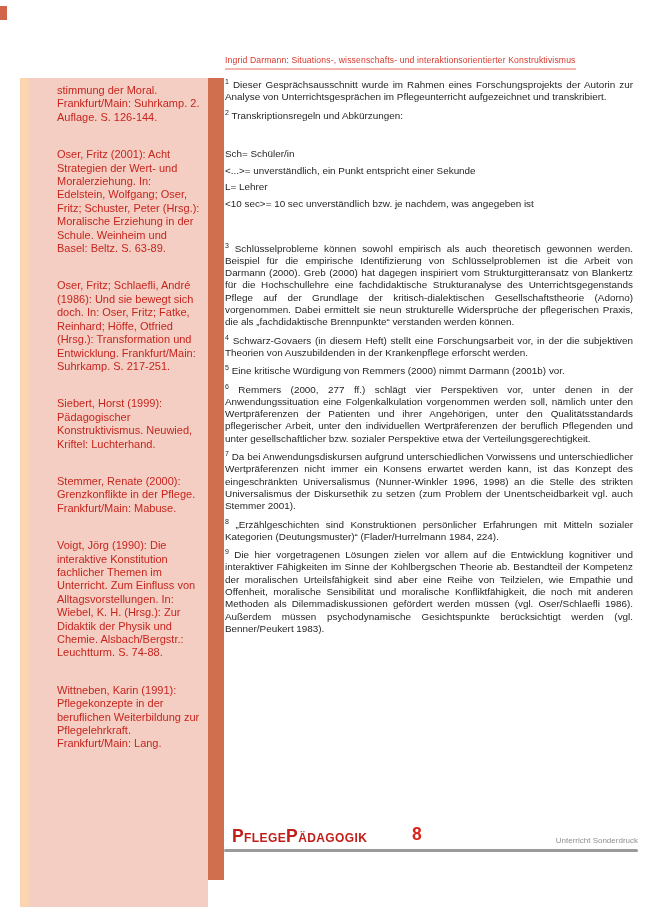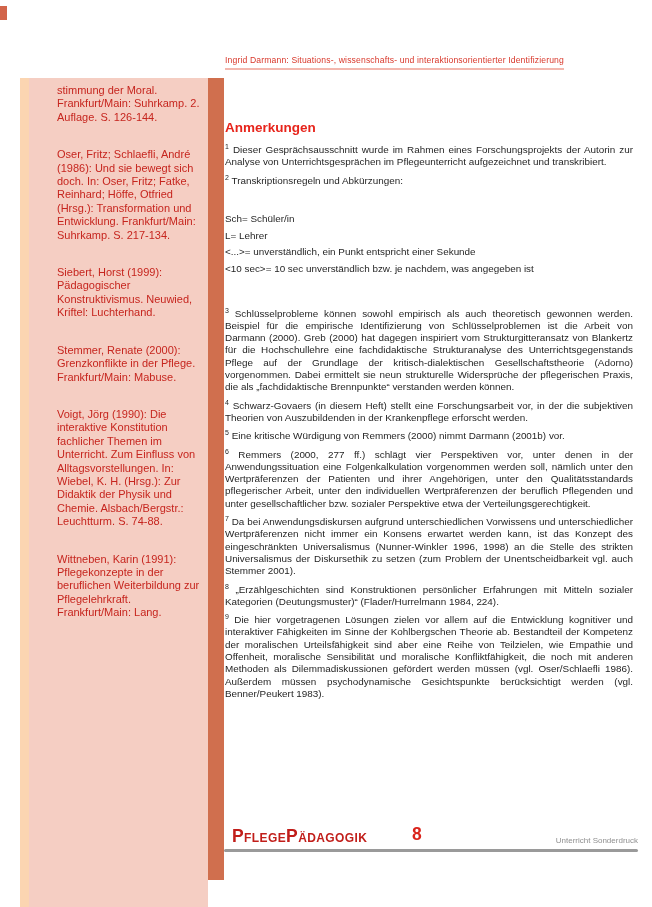--- a/index.html
+++ b/index.html
@@ -46,42 +46,42 @@
 </style>
 </head>
 <body>
 
 <div class="page">
 
   <div class="corner-mark"></div>
 
   <div class="sidebar">
     <p class="ref">stimmung der Moral. Frankfurt/Main: Suhrkamp. 2. Auflage. S. 126-144.</p>
-    <p class="ref">Oser, Fritz; Schlaefli, André (1986): Und sie bewegt sich doch. In: Oser, Fritz; Fatke, Reinhard; Höffe, Otfried (Hrsg.): Transformation und Entwicklung. Frankfurt/Main: Suhrkamp. S. 217-134.</p>
+    <p class="ref">Oser, Fritz (2001): Acht Strategien der Wert- und Moralerziehung. In: Edelstein, Wolfgang; Oser, Fritz; Schuster, Peter (Hrsg.): Moralische Erziehung in der Schule. Weinheim und Basel: Beltz. S. 63-89.</p>
+    <p class="ref">Oser, Fritz; Schlaefli, André (1986): Und sie bewegt sich doch. In: Oser, Fritz; Fatke, Reinhard; Höffe, Otfried (Hrsg.): Transformation und Entwicklung. Frankfurt/Main: Suhrkamp. S. 217-251.</p>
     <p class="ref">Siebert, Horst (1999): Pädagogischer Konstruktivismus. Neuwied, Kriftel: Luchterhand.</p>
     <p class="ref">Stemmer, Renate (2000): Grenzkonflikte in der Pflege. Frankfurt/Main: Mabuse.</p>
     <p class="ref">Voigt, Jörg (1990): Die interaktive Konstitution fachlicher Themen im Unterricht. Zum Einfluss von Alltagsvorstellungen. In: Wiebel, K. H. (Hrsg.): Zur Didaktik der Physik und Chemie. Alsbach/Bergstr.: Leuchtturm. S. 74-88.</p>
     <p class="ref">Wittneben, Karin (1991): Pflegekonzepte in der beruflichen Weiterbildung zur Pflegelehrkraft. Frankfurt/Main: Lang.</p>
   </div>
 
   <div class="accent-strip"></div>
 
   <div class="main">
-    <div class="running-title">Ingrid Darmann: Situations-, wissenschafts- und interaktionsorientierter Identifizierung</div>
+    <div class="running-title">Ingrid Darmann: Situations-, wissenschafts- und interaktionsorientierter Konstruktivismus</div>
 
 
-    <h2 class="notes-heading">Anmerkungen</h2>
 
     <p class="fn"><sup>1</sup> <span>Dieser Gesprächsausschnitt wurde im Rahmen eines Forschungsprojekts der Autorin zur Analyse von Unterrichtsgesprächen im Pflegeunterricht aufgezeichnet und transkribiert.</span></p>
     <p class="fn"><sup>2</sup> <span>Transkriptionsregeln und Abkürzungen:</span></p>
 
     <div class="abbr">
       <p class="abbr-line">Sch= Schüler/in</p>
+      <p class="abbr-line">&lt;...&gt;= unverständlich, ein Punkt entspricht einer Sekunde</p>
       <p class="abbr-line">L= Lehrer</p>
-      <p class="abbr-line">&lt;...&gt;= unverständlich, ein Punkt entspricht einer Sekunde</p>
       <p class="abbr-line">&lt;10 sec&gt;= 10 sec unverständlich bzw. je nachdem, was angegeben ist</p>
     </div>
 
     <p class="fn"><sup>3</sup> <span>Schlüsselprobleme können sowohl empirisch als auch theoretisch gewonnen werden. Beispiel für die empirische Identifizierung von Schlüsselproblemen ist die Arbeit von Darmann (2000). Greb (2000) hat dagegen inspiriert vom Strukturgitteransatz von Blankertz für die Hochschullehre eine fachdidaktische Strukturanalyse des Unterrichtsgegenstands Pflege auf der Grundlage der kritisch-dialektischen Gesellschaftstheorie (Adorno) vorgenommen. Dabei ermittelt sie neun strukturelle Widersprüche der pflegerischen Praxis, die als „fachdidaktische Brennpunkte“ verstanden werden können.</span></p>
     <p class="fn"><sup>4</sup> <span>Schwarz-Govaers (in diesem Heft) stellt eine Forschungsarbeit vor, in der die subjektiven Theorien von Auszubildenden in der Krankenpflege erforscht werden.</span></p>
     <p class="fn"><sup>5</sup> <span>Eine kritische Würdigung von Remmers (2000) nimmt Darmann (2001b) vor.</span></p>
     <p class="fn"><sup>6</sup> <span>Remmers (2000, 277 ff.) schlägt vier Perspektiven vor, unter denen in der Anwendungssituation eine Folgenkalkulation vorgenommen werden soll, nämlich unter den Wertpräferenzen der Patienten und ihrer Angehörigen, unter den Qualitätsstandards pflegerischer Arbeit, unter den individuellen Wertpräferenzen der beruflich Pflegenden und unter gesellschaftlicher bzw. sozialer Perspektive etwa der Verteilungsgerechtigkeit.</span></p>
     <p class="fn"><sup>7</sup> <span>Da bei Anwendungsdiskursen aufgrund unterschiedlichen Vorwissens und unterschiedlicher Wertpräferenzen nicht immer ein Konsens erwartet werden kann, ist das Konzept des eingeschränkten Universalismus (Nunner-Winkler 1996, 1998) an die Stelle des strikten Universalismus der Diskursethik zu setzen (zum Problem der Unentscheidbarkeit vgl. auch Stemmer 2001).</span></p>
     <p class="fn"><sup>8</sup> <span>„Erzählgeschichten sind Konstruktionen persönlicher Erfahrungen mit Mitteln sozialer Kategorien (Deutungsmuster)“ (Flader/Hurrelmann 1984, 224).</span></p>
     <p class="fn"><sup>9</sup> <span>Die hier vorgetragenen Lösungen zielen vor allem auf die Entwicklung kognitiver und interaktiver Fähigkeiten im Sinne der Kohlbergschen Theorie ab. Bestandteil der Kompetenz der moralischen Urteilsfähigkeit sind aber eine Reihe von Teilzielen, wie Empathie und Offenheit, moralische Sensibilität und moralische Konfliktfähigkeit, die noch mit anderen Methoden als Dilemmadiskussionen gefördert werden müssen (vgl. Oser/Schlaefli 1986). Außerdem müssen psychodynamische Gesichtspunkte berücksichtigt werden (vgl. Benner/Peukert 1983).</span></p>

